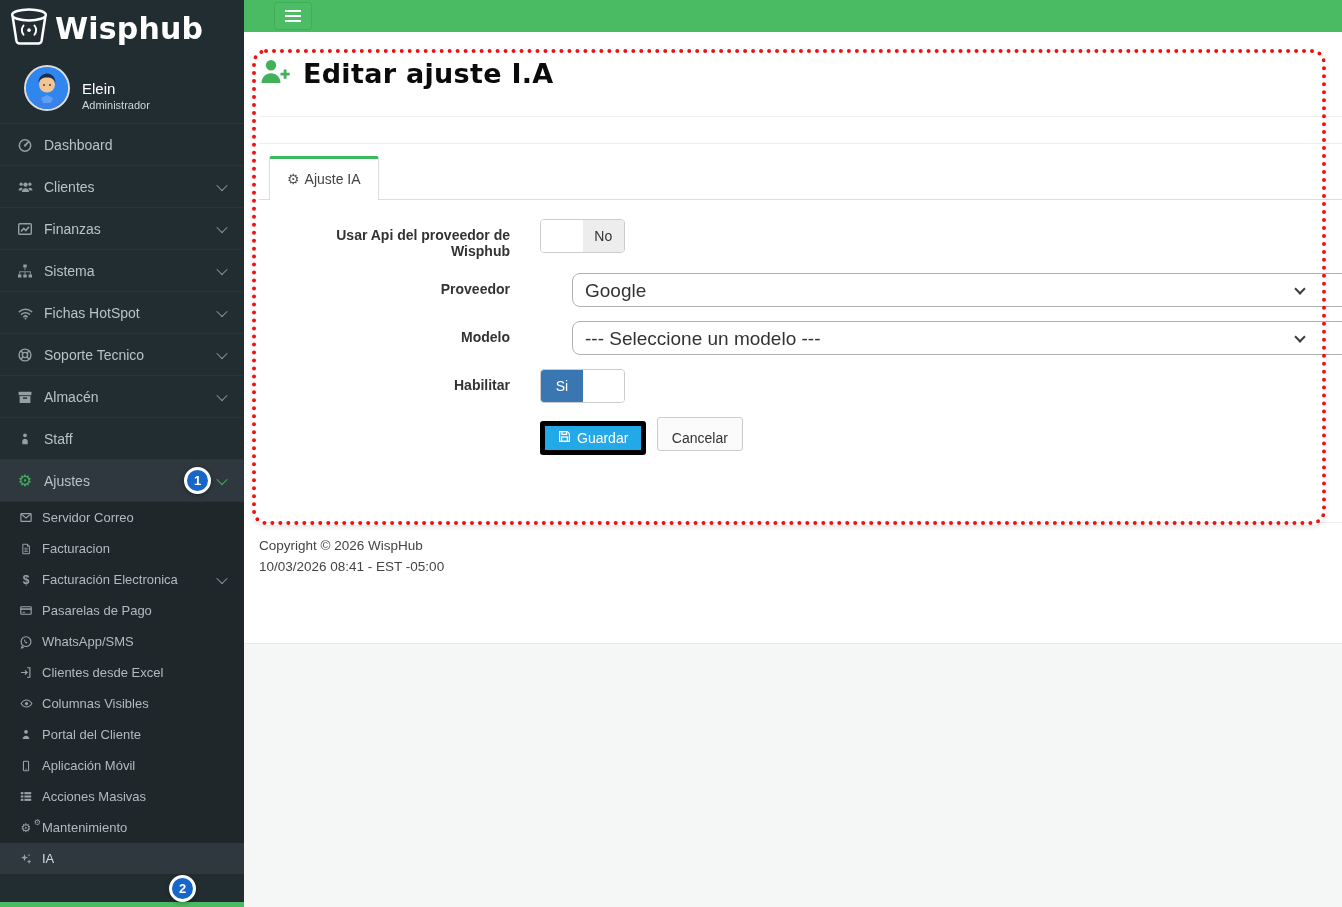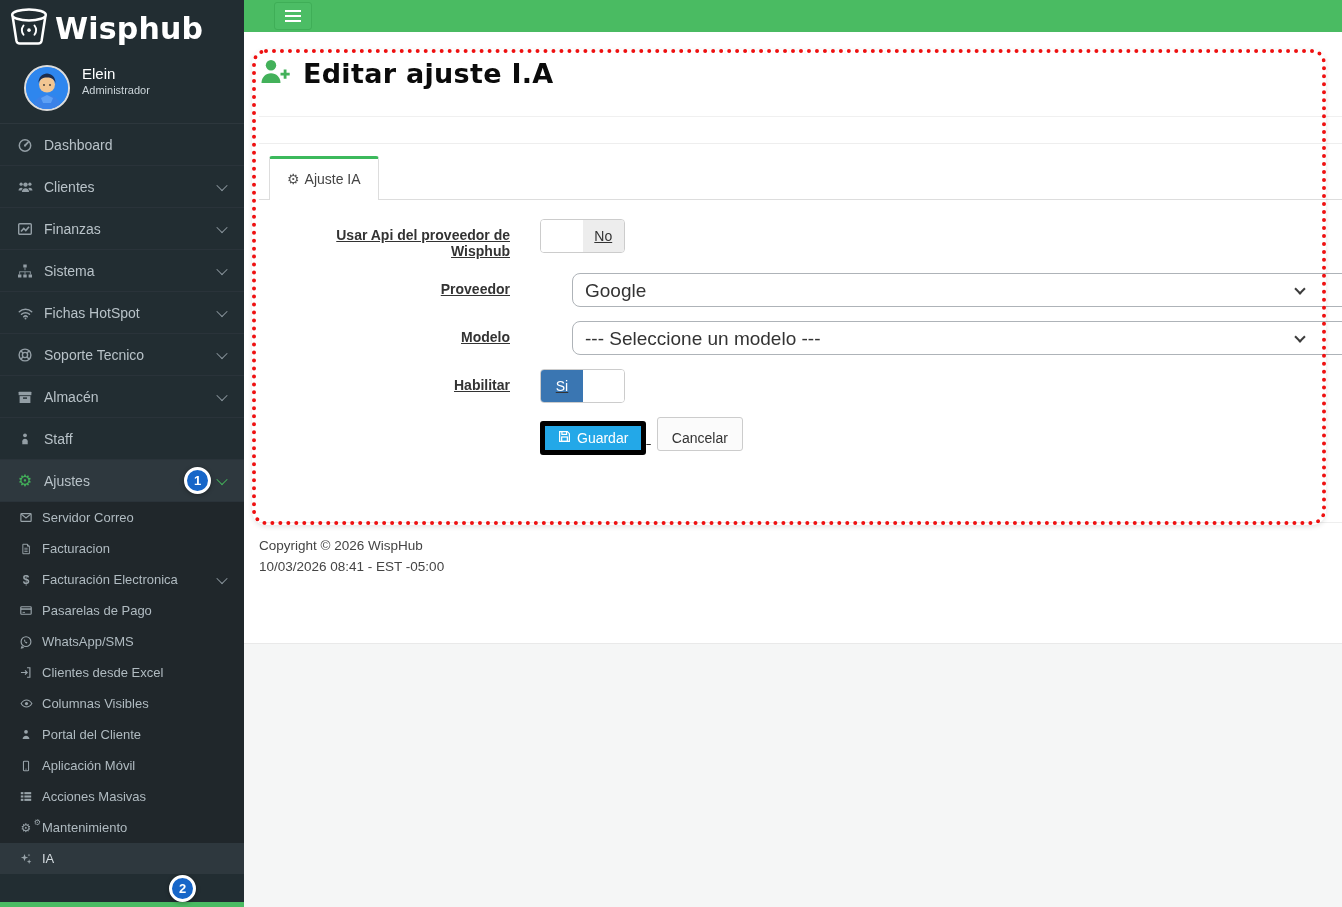--- a/index.html
+++ b/index.html
@@ -7,21 +7,21 @@
   body {
     font-family: "Liberation Sans", sans-serif;
     position: relative; overflow: hidden; background:#fff; color:#333;
   }
   .uic { font-family:"DejaVu Sans", sans-serif; }
 
   
   .sidebar { position:absolute; left:0; top:0; width:244px; height:907px; background:#222d32; z-index:5; }
   .logo { height:57px; display:flex; align-items:center; padding-left:8px; gap:5px; }
   .logo-text { color:#fff; font-size:30px; font-weight:bold; letter-spacing:.2px; font-family:"DejaVu Sans",sans-serif; }
-  .user-panel { display:flex; align-items:flex-start; gap:12px; padding:8px 10px 12px 24px; border-bottom:1px solid #2d373d; }
+  .user-panel { display:flex; align-items:flex-end; gap:12px; padding:8px 10px 12px 24px; border-bottom:1px solid #2d373d; }
   .avatar { width:46px; height:46px; border-radius:50%; overflow:hidden; border:2px solid #dcdcdc; background:#2e86ee; flex:0 0 auto; }
   .user-name { color:#fff; font-size:15px; }
   .user-role { color:#ccd5da; font-size:11px; margin-top:2px; }
 
   ul.menu, ul.submenu { list-style:none; }
   .mi { height:42px; display:flex; align-items:center; padding:0 14px 0 12px; color:#b8c2c8; font-size:14px; border-bottom:1px solid #2a333a; cursor:pointer; }
   .mi .ic { width:26px; display:flex; justify-content:center; align-items:center; color:#939ea5; }
   .mi .lbl { margin-left:6px; flex:1; }
   .mi.ajustes { background:#2e383e; }
   .mi.ajustes .gear-green { color:#43b15a; font-size:16px; }
@@ -54,21 +54,21 @@
   .content { position:relative; padding-left:15px; z-index:1; }
   .page-header { padding:26px 0 27px 0; border-bottom:1px solid #f0f0f0; display:flex; align-items:center; gap:12px; }
   .page-title { font-size:27px; font-weight:bold; color:#0b0b0b; letter-spacing:.3px; font-family:"DejaVu Sans",sans-serif; }
   hr.sep { border:none; border-top:1px solid #eee; margin:26px 0 12px 0; }
 
   .nav-tabs { padding-left:10px; border-bottom:1px solid #ddd; }
   .tab-active { display:inline-block; background:#fff; border:1px solid #ddd; border-top:3px solid #3cb95c; border-bottom:none;
     margin-bottom:-1px; padding:12px 17px 13px; font-size:14px; color:#444; border-radius:3px 3px 0 0; cursor:pointer; }
   .tab-active .uic { color:#555; margin-right:5px; }
 
-  .form { margin-top:19px;text-decoration:underline; }
+  .form { margin-top:19px; }
   .frow { display:flex; margin-bottom:14px; min-height:34px; }
   .flabel { width:233px; margin-left:18px; text-align:right; font-weight:bold; font-size:14px; color:#333; padding-top:8px; }
   .fctrl { margin-left:30px; width:778px; position:relative; }
 
   .toggle { width:85px; height:34px; border:1px solid #ccc; border-radius:4px; display:flex; overflow:hidden; background:#fff; cursor:pointer; }
   .toggle .half { width:42px; display:flex; align-items:center; justify-content:center; font-size:14px; }
   .toggle .off-label { flex:1; background:#ededed; color:#333; display:flex; align-items:center; justify-content:center; font-size:14px; }
   .toggle .on-label { background:#3a76b2; color:#fff; }
   .toggle .knob { background:#fff; flex:1; }
 

